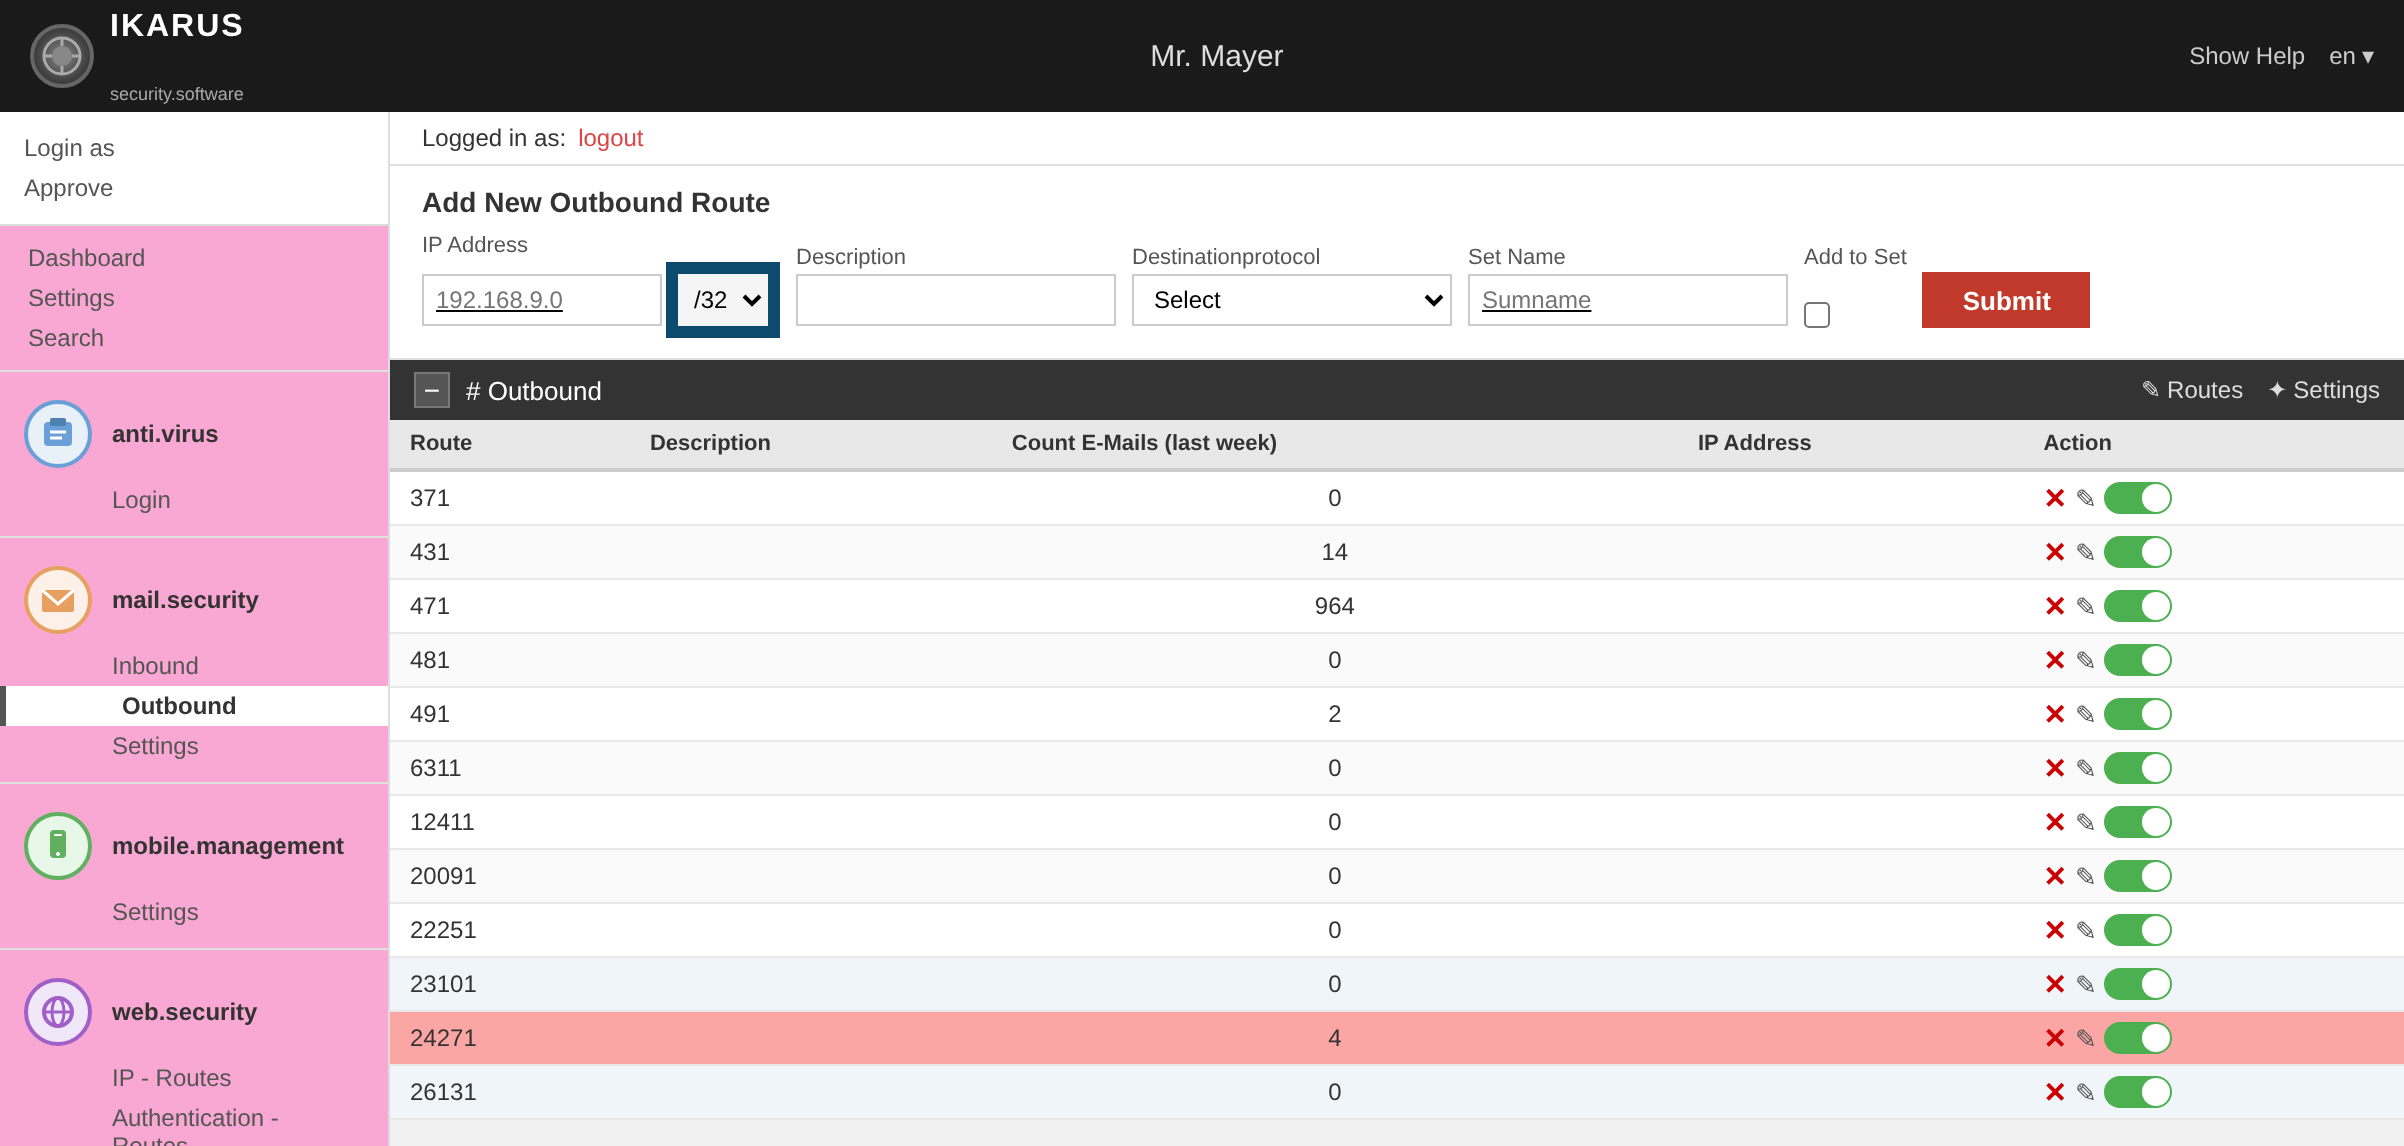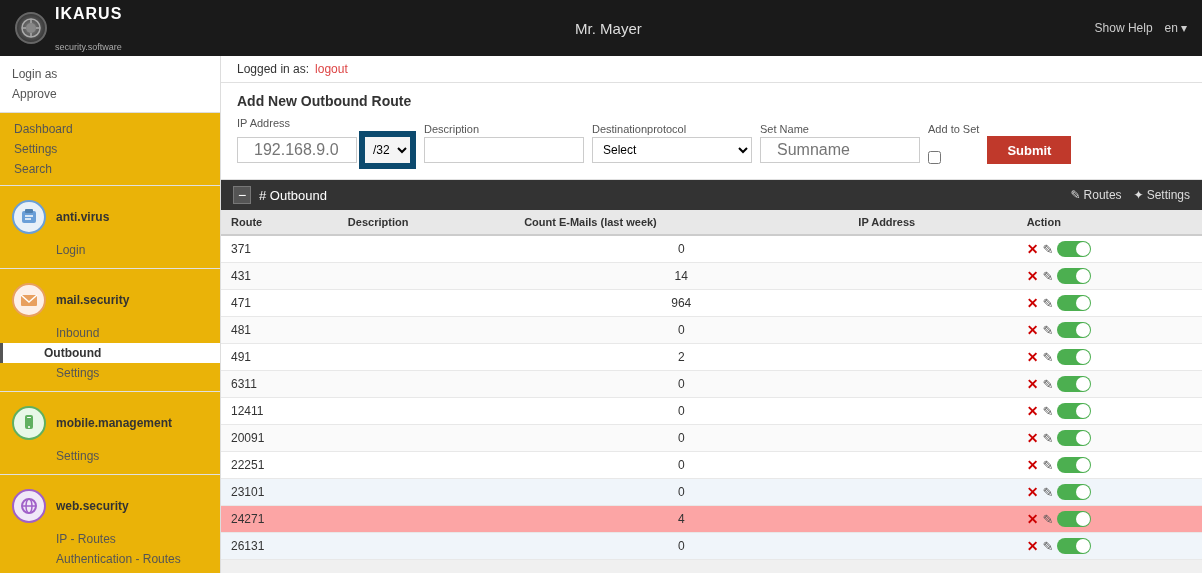--- a/index.html
+++ b/index.html
@@ -12,46 +12,46 @@
     .logo-text { font-size: 16px; font-weight: bold; color: white; letter-spacing: 1px; }
     .logo-sub { font-size: 9px; color: #aaa; margin-top: 19px; }
     .top-bar-title { font-size: 15px; color: #ddd; }
     .top-bar-right { display: flex; align-items: center; gap: 12px; font-size: 12px; color: #ccc; }
     .lang-dropdown { display: flex; align-items: center; gap: 3px; cursor: pointer; }
 
     
     .main-layout { display: flex; flex: 1; overflow: hidden; }
 
     
-    .sidebar { width: 221px; background: #eab308; border-right: 1px solid #ddd; flex-shrink: 0; overflow-y: auto; display: flex; flex-direction: column; }
+    .sidebar { width: 195px; background: #f9a8d4; border-right: 1px solid #ddd; flex-shrink: 0; overflow-y: auto; display: flex; flex-direction: column; }
     .sidebar-user { background: #fff; padding: 8px 12px; border-bottom: 1px solid #ddd; }
     .sidebar-user-item { padding: 3px 0; font-size: 12px; color: #555; cursor: pointer; }
 
     .sidebar-section { padding: 8px 0; border-bottom: 1px solid #e0e0e0; }
     .sidebar-main-link { padding: 6px 12px 2px 12px; font-size: 12px; color: #333; }
     .sidebar-module { display: flex; align-items: center; padding: 6px 12px; gap: 10px; cursor: pointer; }
     .module-icon { width: 34px; height: 34px; border-radius: 50%; flex-shrink: 0; display: flex; align-items: center; justify-content: center; }
     .module-name { font-size: 12px; font-weight: bold; color: #333; }
     .sidebar-sub-item { padding: 3px 14px 3px 56px; font-size: 12px; color: #555; cursor: pointer; }
-    .sidebar-sub-item.active { background: #fff; border-left: 3px solid #555; padding-left: 41px; font-weight: bold; color: #333; }
+    .sidebar-sub-item.active { background: #fff; border-left: 3px solid #555; padding-left: 58px; font-weight: bold; color: #333; }
 
     
     .content { flex: 1; overflow-y: auto; display: flex; flex-direction: column; }
 
     
     .logged-bar { background: #fff; padding: 6px 16px; border-bottom: 1px solid #e0e0e0; display: flex; align-items: center; gap: 6px; font-size: 12px; flex-shrink: 0; }
     .logged-bar a { color: #d44; text-decoration: none; }
 
     
     .add-section { background: #fff; padding: 10px 16px; border-bottom: 1px solid #e0e0e0; flex-shrink: 0; }
     .add-title { font-size: 14px; font-weight: bold; margin-bottom: 8px; color: #333; }
     .form-row { display: flex; align-items: center; gap: 8px; }
     .form-group { display: flex; flex-direction: column; gap: 2px; }
     .form-label { font-size: 11px; color: #555; }
-    .form-input { height: 26px; border: 1px solid #ccc; padding: 0 16px; font-size: 16px; background: #fff; }
+    .form-input { height: 26px; border: 1px solid #ccc; padding: 0 6px; font-size: 12px; background: #fff; text-decoration: underline; }
     .form-input-ip { width: 120px; }
     .ip-suffix { display: flex; align-items: center; gap: 2px; }
     .suffix-select { height: 38px; border: 6px solid #0c4a6e; background: #f5f5f5; padding: 0 4px; font-size: 12px; cursor: pointer; }
     .form-input-desc { width: 160px; }
     .form-select { height: 26px; border: 1px solid #ccc; padding: 0 6px; font-size: 12px; width: 160px; background: #fff; cursor: pointer; }
     .form-input-setname { width: 160px; }
     .checkbox-group { display: flex; align-items: center; gap: 4px; margin-top: 14px; }
     .submit-btn { background: #c0392b; color: white; border: none; padding: 6px 20px; font-size: 13px; font-weight: bold; cursor: pointer; height: 28px; margin-top: 14px; }
 
     

